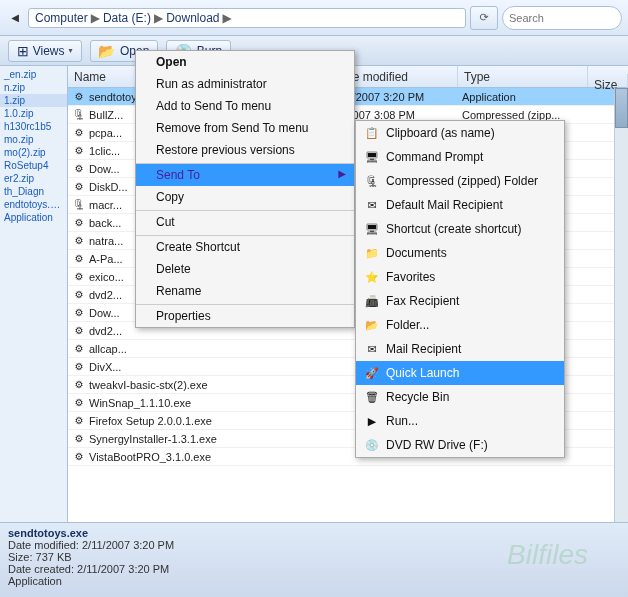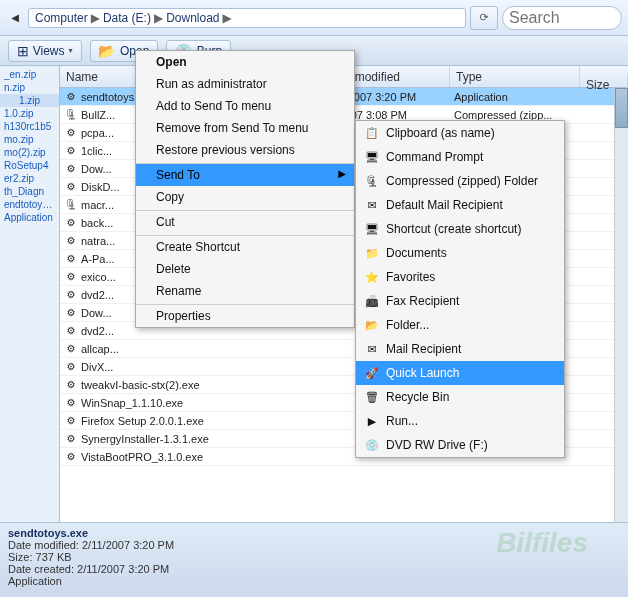--- a/index.html
+++ b/index.html
@@ -60,21 +60,21 @@
       font-size: 11px;
       color: #555;
     }
     .search-box {
       background: #fff;
       border: 1px solid #aac0d8;
       border-radius: 12px;
       padding: 6px 6px;
       width: 120px;
       height: 24px;
-      font-size: 16px;
+      font-size: 11px;
       color: #999;
     }
 
     
     .toolbar {
       background: linear-gradient(to bottom, #e8f0fa, #d0dff0);
       border-bottom: 1px solid #aac0d8;
       padding: 3px 8px;
       display: flex;
       align-items: center;
@@ -103,41 +103,40 @@
 
     
     .file-list-area {
       display: flex;
       height: calc(597px - 36px - 30px - 32px);
       position: relative;
     }
 
     
     .left-panel {
-      width: 60px;
+      width: 68px;
       background: #e8f0fa;
       border-right: 1px solid #aac0d8;
       display: flex;
       flex-direction: column;
       font-size: 11px;
       color: #333;
       padding: 2px 0;
       overflow: hidden;
     }
     .left-panel-item {
       padding: 1px 4px;
       white-space: nowrap;
       overflow: hidden;
       text-overflow: ellipsis;
       color: #1a5cbf;
       font-size: 10px;
     }
     .left-panel-item.selected {
       background: #ccdff7;
-      text-align: center;
     }
 
     
     .main-list {
       flex: 1;
       overflow: hidden;
       position: relative;
     }
 
     
@@ -272,24 +271,24 @@
       font-size: 11px;
       color: #333;
     }
     .status-bar .file-name {
       font-weight: bold;
       color: #1a3060;
     }
     .status-watermark {
       position: absolute;
       right: 40px;
-      top: 4px;
+      top: 16px;
       font-size: 28px;
       font-style: italic;
-      font-weight: bold;
+      font-weight: normal;
       color: rgba(100, 180, 100, 0.25);
     }
 
     
     .scrollbar {
       position: absolute;
       right: 0;
       top: 22px;
       width: 14px;
       height: calc(100% - 22px);
@@ -561,21 +560,21 @@
     </div>
   </div>
 </div>
 
 <div class="context-menu">
   <div class="ctx-item bold">Open</div>
   <div class="ctx-item">Run as administrator</div>
   <div class="ctx-item">Add to Send To menu</div>
   <div class="ctx-item">Remove from Send To menu</div>
   <div class="ctx-item">Restore previous versions</div>
-  <div class="ctx-item separator has-arrow" style="background:#3399ff;color:#000000;">Send To</div>
+  <div class="ctx-item separator has-arrow" style="background:#3399ff;color:#4c1d95;">Send To</div>
   <div class="ctx-item">Copy</div>
   <div class="ctx-item separator">Cut</div>
   <div class="ctx-item separator">Create Shortcut</div>
   <div class="ctx-item">Delete</div>
   <div class="ctx-item">Rename</div>
   <div class="ctx-item separator">Properties</div>
 </div>
 
 <div class="submenu">
   <div class="submenu-item">

